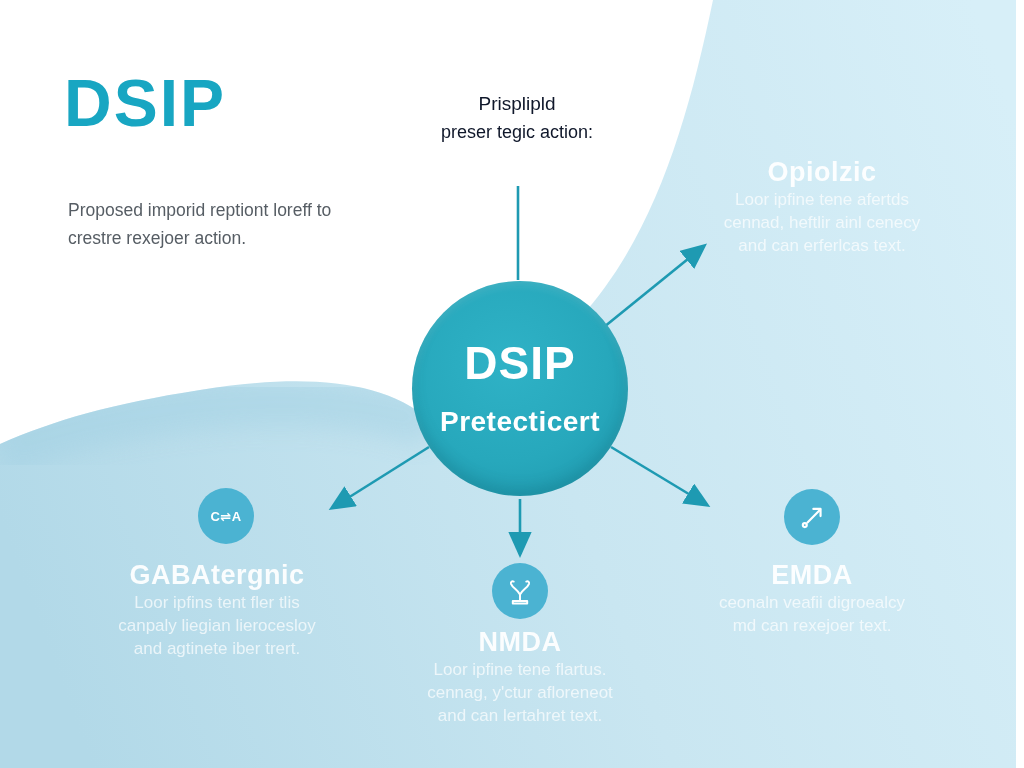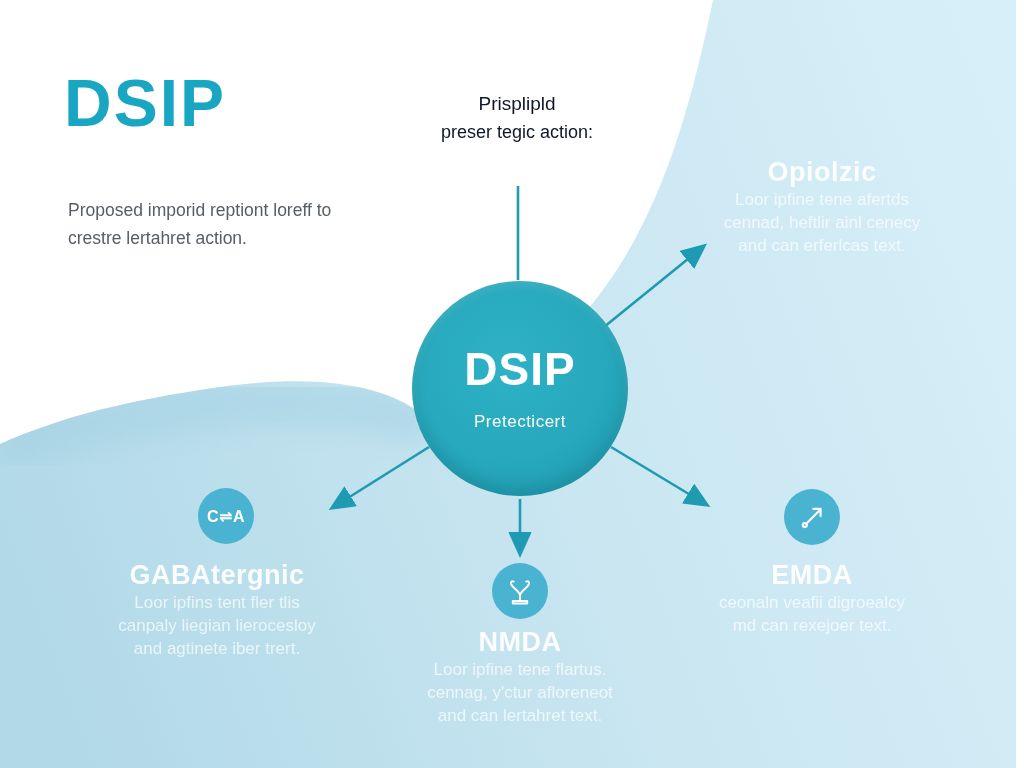--- a/index.html
+++ b/index.html
@@ -35,21 +35,21 @@
 
   
   .center-node{
     left:412px;top:281px;width:216px;height:215px;border-radius:50%;
     background:radial-gradient(circle at 44% 38%, #2fb2c6 0%, #27a8bc 55%, #1d95ab 100%);
     box-shadow:inset 0 -8px 14px rgba(0,70,85,0.18), inset 0 4px 8px rgba(255,255,255,0.12);
     display:flex;flex-direction:column;align-items:center;justify-content:center;
     color:#ffffff;text-align:center;
   }
   .center-node .node-title{font-size:46px;font-weight:800;letter-spacing:1px;line-height:1;}
-  .center-node .node-sub{margin-top:20px;font-size:17px;font-weight:400;letter-spacing:0.5px;}
+  .center-node .node-sub{margin-top:20px;font-size:28px;font-weight:700;letter-spacing:0.5px;}
 
   
   .branch-heading{
     font-size:27px;font-weight:700;letter-spacing:0.5px;
     color:rgba(255,255,255,0.93);line-height:1.1;
   }
   .branch-body{
     font-size:17px;line-height:23px;
     color:rgba(255,255,255,0.70);font-weight:500;
   }
@@ -63,21 +63,21 @@
   
   .icon-circle{
     width:56px;height:56px;border-radius:50%;
     background:#4bb3d2;
     display:flex;align-items:center;justify-content:center;
     color:#ffffff;
   }
   .gaba-icon-pos{left:198px;top:488px;}
   .nmda-icon-pos{left:492px;top:563px;}
   .emda-icon-pos{left:784px;top:489px;}
-  .icon-circle .icon-text{font-size:16px;font-weight:700;letter-spacing:0.5px;}
+  .icon-circle .icon-text{font-size:13px;font-weight:700;letter-spacing:0.5px;}
 </style>
 </head>
 <body>
 
 <div id="canvas">
 
   <svg id="bg" viewBox="0 0 1024 768" aria-hidden="true">
     <defs>
       <linearGradient id="blobGrad" gradientUnits="userSpaceOnUse" x1="0" y1="520" x2="1024" y2="140">
         <stop offset="0" stop-color="#b2d9e8"></stop>
@@ -105,21 +105,21 @@
       <line x1="604" y1="327" x2="704" y2="246" marker-end="url(#ah)"></line>
       <line x1="429" y1="447" x2="332" y2="508" marker-end="url(#ah)"></line>
       <line x1="520" y1="499" x2="520" y2="554" marker-end="url(#ah)"></line>
       <line x1="611" y1="447" x2="707" y2="505" marker-end="url(#ah)"></line>
     </g>
   </svg>
 
   <div class="abs main-title">DSIP</div>
   <div class="abs intro">
     <span>Proposed imporid reptiont loreff to</span>
-    <span>crestre lertahret action.</span>
+    <span>crestre rexejoer action.</span>
   </div>
 
   <div class="abs centered top-note">
     <span class="l1">Prisplipld</span>
     <span class="l2">preser tegic action:</span>
   </div>
 
   <div class="abs center-node">
     <div class="node-title">DSIP</div>
     <div class="node-sub">Pretecticert</div>

